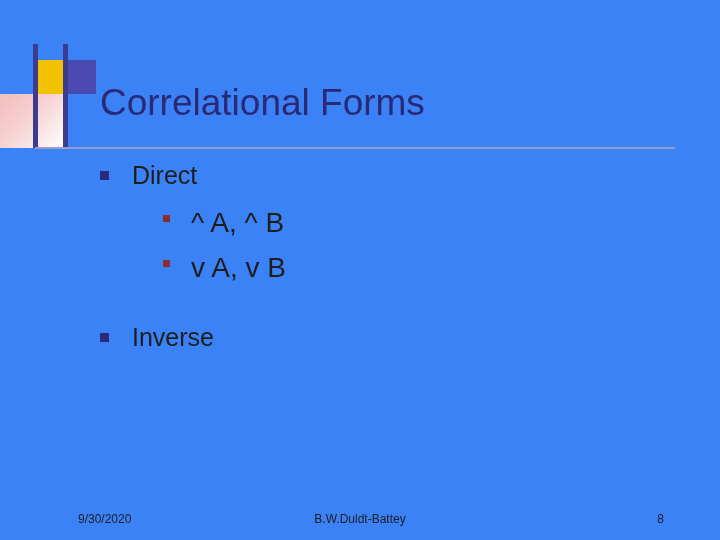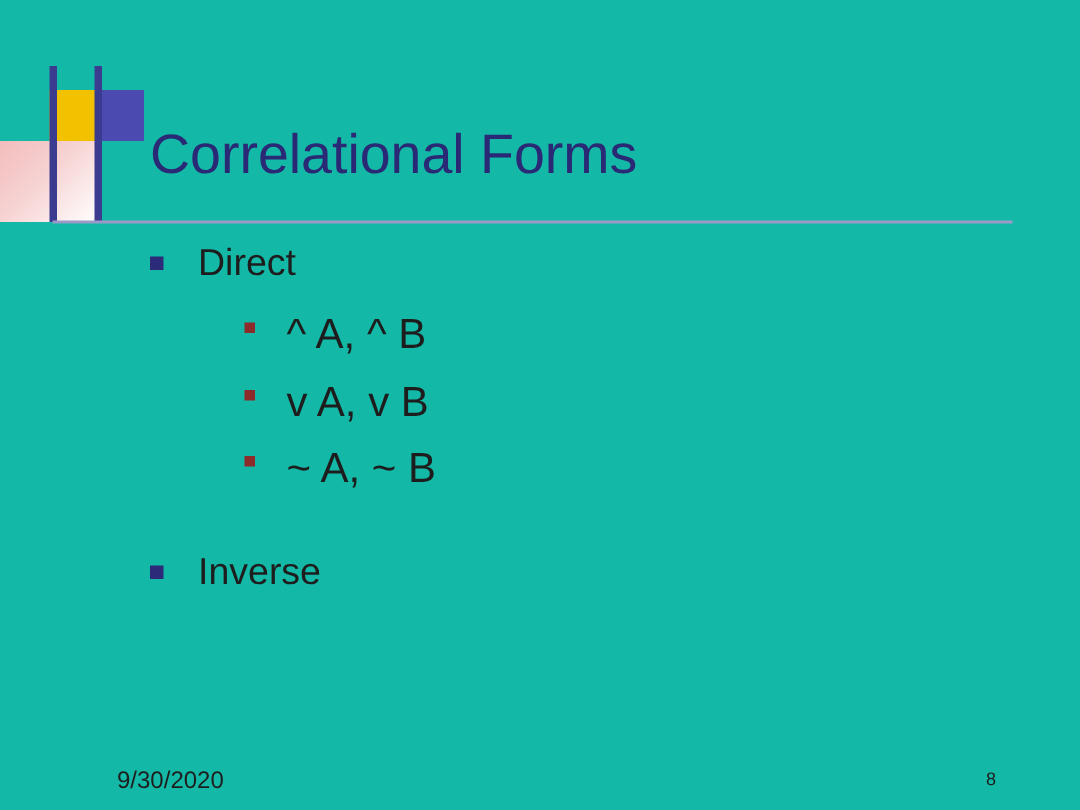--- a/index.html
+++ b/index.html
@@ -10,21 +10,21 @@
     width: 720px;
     height: 540px;
     background: #ffffff;
     font-family: "Liberation Sans", sans-serif;
     overflow: hidden;
   }
   .slide {
     position: relative;
     width: 720px;
     height: 540px;
-    background: #14b8a6;
+    background: #3b82f6;
   }
 
   
   .deco {
     position: absolute;
     left: 0;
     top: 44px;
     width: 96px;
     height: 104px;
   }
@@ -135,21 +135,21 @@
   .sp-sub1 { margin-top: 14px; }
   .sp-sub { margin-top: 8px; }
   .sp-inverse { margin-top: 36px; }
   .sp-subinv { margin-top: 16px; }
 
   
   .footer-date {
     position: absolute;
     left: 78px;
     top: 512px;
-    font-size: 16px;
+    font-size: 12px;
     color: #1d1d1d;
   }
   .footer-center {
     position: absolute;
     left: 0;
     right: 0;
     top: 512px;
     text-align: center;
     font-size: 12px;
     color: #1d1d1d;
@@ -188,29 +188,26 @@
     <div class="lvl2 sp-sub1">
       <span class="bullet"></span>
       <span>^ A, ^ B</span>
     </div>
 
     <div class="lvl2 sp-sub">
       <span class="bullet"></span>
       <span>v A, v B</span>
     </div>
 
-    <div class="lvl2 sp-sub">
-      <span class="bullet"></span>
-      <span>~ A, ~ B</span>
-    </div>
 
     <div class="lvl1 sp-inverse">
       <span class="bullet"></span>
       <span>Inverse</span>
     </div>
 
 
   </div>
 
   <div class="footer-date">9/30/2020</div>
+  <div class="footer-center">B.W.Duldt-Battey</div>
   <div class="footer-page">8</div>
 
 </div>
 
 </body></html>

